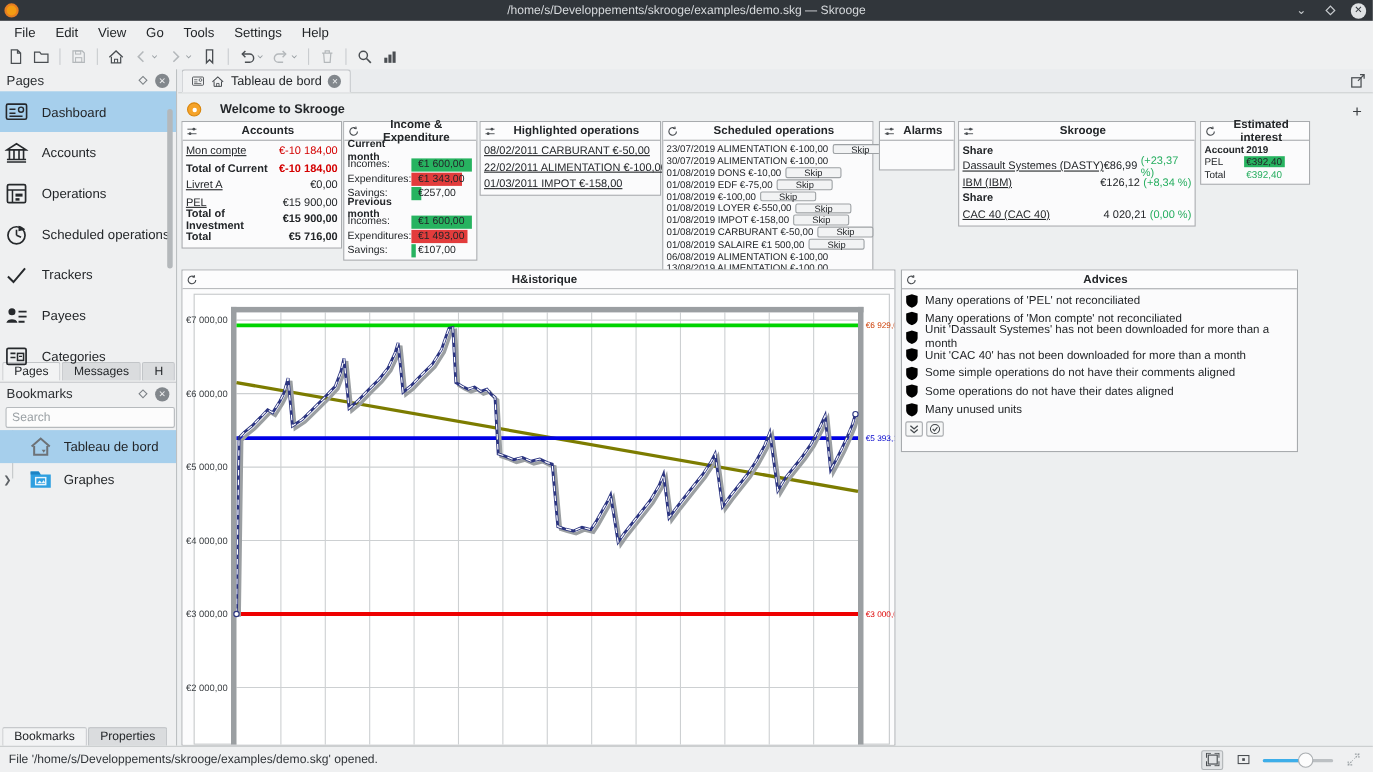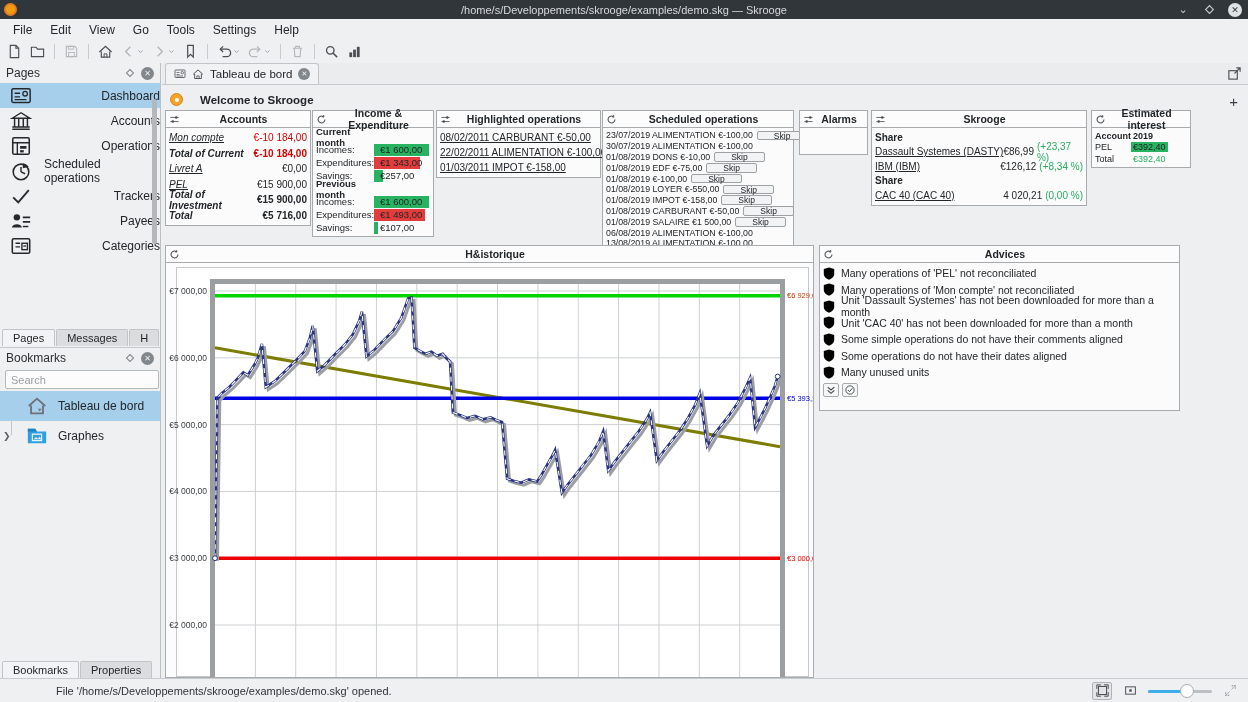--- a/index.html
+++ b/index.html
@@ -34,21 +34,21 @@
 
   
   .leftdock { position:absolute; left:0; top:63px; width:161px; height:615px; background:#eff0f1;
     border-right:1px solid #bcc0c2; }
   .dockhead { height:20px; display:flex; align-items:center; padding:0 6px; }
   .dockhead .dtitle { flex:1; font-size:12px; color:#2b2e31; }
   .dockico { width:13px; height:13px; color:#7d8287; margin-left:5px; display:flex; align-items:center; justify-content:center; }
   .dockico.closec { background:#82878c; border-radius:50%; color:#eff0f1; font-size:8px; font-weight:bold; }
 
   .pagelist { position:relative; height:243px; }
-  .page-item { height:25px; display:flex; align-items:center; gap:12px; padding-left:10px;justify-content:space-between; }
+  .page-item { height:37px; display:flex; align-items:center; gap:12px; padding-left:4px; }
   .page-item.selected { background:#a6cfec; }
   .page-item svg { width:22px; height:22px; color:#26292c; }
   .page-item .plabel { font-size:12px; }
   .pscroll { position:absolute; right:3px; top:6px; width:5px; height:145px; background:#b4b8bb; border-radius:3px; }
 
   .docktabs { height:20px; display:flex; align-items:flex-end; padding-left:2px; gap:1px; }
   .dtab { padding:2px 10px; font-size:11px; background:#dadcde; border:1px solid #c2c5c8; border-bottom:none;
     border-radius:2px 2px 0 0; }
   .dtab.active { background:#f2f3f4; }
   .dtabarrow { font-size:9px; color:#8a8f93; padding:0 2px 3px 2px; }
@@ -86,21 +86,21 @@
   .addw { position:absolute; right:10px; top:8px; font-size:15px; color:#3a3e42; }
 
   .widget { position:absolute; background:#fbfbfc; border:1px solid #a8abae; }
   .whead { height:17px; border-bottom:1px solid #a8abae; background:#fcfcfd; display:flex; align-items:center; padding:0 3px; }
   .whead svg { width:11px; height:11px; color:#4a4e52; flex:none; }
   .whead .wtitle2 { flex:1; text-align:center; font-weight:bold; font-size:10.5px; }
   .wbody { padding:2px 3px; }
 
   
   .acc-row { display:flex; font-size:10px; height:15.5px; align-items:center; }
-  .acc-row .alabel { flex:1;font-style:italic; }
+  .acc-row .alabel { flex:1; }
   .acc-row .alabel.link { text-decoration:underline; }
   .acc-row.bold { font-weight:bold; }
   .acc-row .avalue { text-align:right; }
   .acc-row .avalue.neg { color:#d40000; }
 
   
   .ie-row { display:flex; font-size:9.5px; height:13px; align-items:center; }
   .ie-row.section { font-weight:bold; }
   .ie-row .ielabel { width:58px; }
   .ie-row .ieval { position:relative; width:55px; height:12px; }
@@ -141,21 +141,21 @@
     display:flex; align-items:center; justify-content:center; color:#44484c; }
   .adv-foot svg { width:10px; height:10px; }
 
   
   .chartbody { position:relative; width:647px; height:414px; background:#fcfcfd; }
   .chartframe { position:absolute; left:10px; top:4px; right:4px; bottom:0; border:1px solid #c6c9cb; background:#ffffff; }
 
   
   .statusbar { position:absolute; left:0; top:678px; width:1248px; height:24px; background:#eff0f1;
     border-top:1px solid #c8cbcd; display:flex; align-items:center; padding:0 8px; font-size:11px; color:#2f3337; }
-  .statusbar .smsg { flex:1;margin-left:48px; }
+  .statusbar .smsg { flex:1; }
   .sctrl { display:flex; align-items:center; gap:8px; }
   .sbtn { width:20px; height:18px; display:flex; align-items:center; justify-content:center; color:#4a4e52; }
   .sbtn.pressed { border:1px solid #b0b4b7; background:#e2e4e6; border-radius:2px; }
   .sbtn svg { width:13px; height:13px; }
   .slider { position:relative; width:64px; height:18px; }
   .slider .track { position:absolute; top:8px; left:0; width:100%; height:3px; background:#bcc0c3; border-radius:2px; }
   .slider .fill { position:absolute; top:8px; left:0; width:55%; height:3px; background:#3daee9; border-radius:2px; }
   .slider .knob { position:absolute; top:2px; left:50%; width:14px; height:14px; background:#fcfcfc;
     border:1px solid #a9adb0; border-radius:50%; }
 </style>

